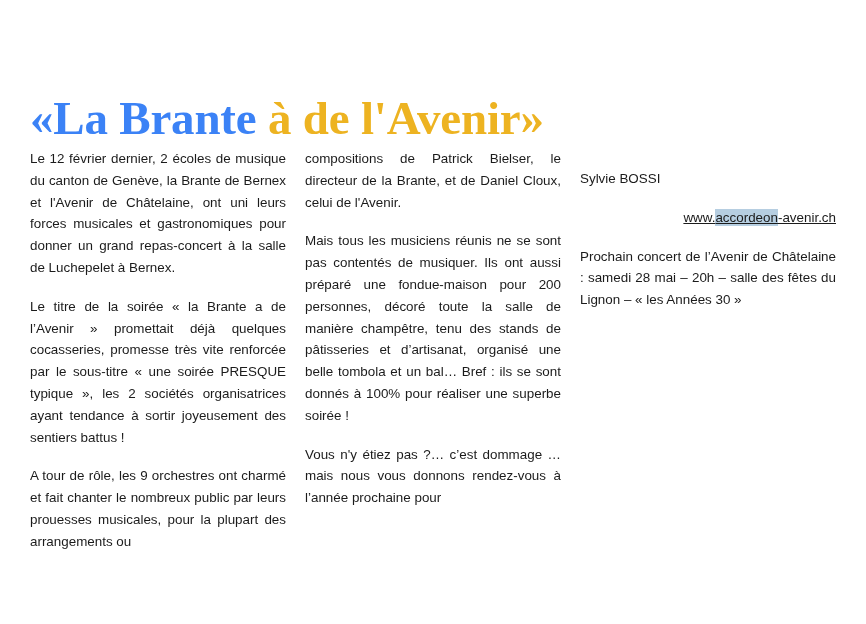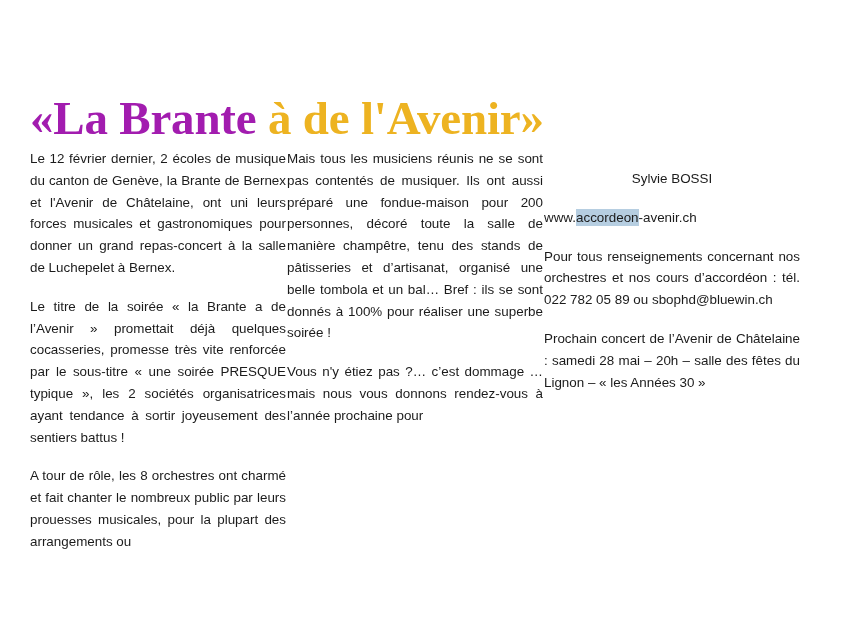--- a/index.html
+++ b/index.html
@@ -31,33 +31,33 @@
     left: 30px;
     top: 62px;
     width: 800px;
     font-family: "Liberation Serif", "DejaVu Serif", serif;
     font-weight: 700;
     font-size: 47px;
     line-height: 1.08;
     letter-spacing: -0.2px;
     white-space: nowrap;
   }
-  #headline .hl-dark  { color: #a21caf; }
+  #headline .hl-dark  { color: #3b82f6; }
   #headline .hl-accent { color: #edb321; text-align: right; }
 
   
   #columns {
     position: absolute;
     left: 30px;
     top: 148px;
     width: 806px;
     height: 450px;
     display: flex;
     flex-direction: row;
-    gap: 1px;
+    gap: 19px;
   }
   .column {
     width: 256px;
     flex: 0 0 256px;
   }
 
   .para {
     margin: 0 0 17px 0;
     font-size: 13.4px;
     line-height: 21.8px;
@@ -66,32 +66,33 @@
     color: #1b1b1b;
     hyphens: manual;
   }
   .para:last-child { margin-bottom: 0; }
 
   
   .sig {
     margin: 0 0 17px 0;
     font-size: 13.4px;
     line-height: 21.8px;
-    text-align: center;
+    text-align: left;
     color: #1b1b1b;
   }
   .sig-spacer { height: 20px; }
 
   .url-line {
     margin: 0 0 17px 0;
     font-size: 13.4px;
     line-height: 21.8px;
-    text-align: left;
+    text-align: right;
     color: #1b1b1b;
     white-space: nowrap;
+    text-decoration: underline;
   }
   .selected {
     background: #b6cee1;
     color: #1b1b1b;
     padding: 1px 0 1px 0;
   }
 </style>
 </head>
 <body>
 
@@ -99,34 +100,34 @@
 
   <h1 id="headline">
     <span class="hl-dark">«La Brante </span><span class="hl-accent">à de l'Avenir»</span>
   </h1>
 
   <div id="columns">
 
     <div class="column">
       <p class="para">Le 12 février dernier, 2 écoles de musique du canton de Genève, la Brante de Bernex et l'Avenir de Châtelaine, ont uni leurs forces musicales et gastronomiques pour donner un grand repas-concert à la salle de Luchepelet à Bernex.</p>
       <p class="para">Le titre de la soirée « la Brante a de l’Avenir » promettait déjà quelques cocasseries, promesse très vite renforcée par le sous-titre « une soirée PRESQUE typique », les 2 sociétés organisatrices ayant tendance à sortir joyeusement des sentiers battus !</p>
-      <p class="para">A tour de rôle, les 8 orchestres ont charmé et fait chanter le nombreux public par leurs prouesses musicales, pour la plupart des arrangements ou</p>
+      <p class="para">A tour de rôle, les 9 orchestres ont charmé et fait chanter le nombreux public par leurs prouesses musicales, pour la plupart des arrangements ou</p>
     </div>
 
     <div class="column">
+      <p class="para">compositions de Patrick Bielser, le directeur de la Brante, et de Daniel Cloux, celui de l'Avenir.</p>
       <p class="para">Mais tous les musiciens réunis ne se sont pas contentés de musiquer. Ils ont aussi préparé une fondue-maison pour 200 personnes, décoré toute la salle de manière champêtre, tenu des stands de pâtisseries et d’artisanat, organisé une belle tombola et un bal… Bref : ils se sont donnés à 100% pour réaliser une superbe soirée !</p>
       <p class="para">Vous n'y étiez pas ?… c’est dommage … mais nous vous donnons rendez-vous à l’année prochaine pour</p>
     </div>
 
     <div class="column">
 
       <div class="sig-spacer"></div>
 
       <p class="sig">Sylvie BOSSI</p>
 
       <p class="url-line"><span>www.</span><span class="selected">accordeon</span><span>-avenir.ch</span></p>
 
-      <p class="para">Pour tous renseignements concernant nos orchestres et nos cours d’accordéon : tél. 022 782 05 89 ou sbophd@bluewin.ch</p>
       <p class="para">Prochain concert de l’Avenir de Châtelaine : samedi 28 mai – 20h – salle des fêtes du Lignon – « les Années 30 »</p>
     </div>
 
   </div>
 </div>
 
 </body></html>

